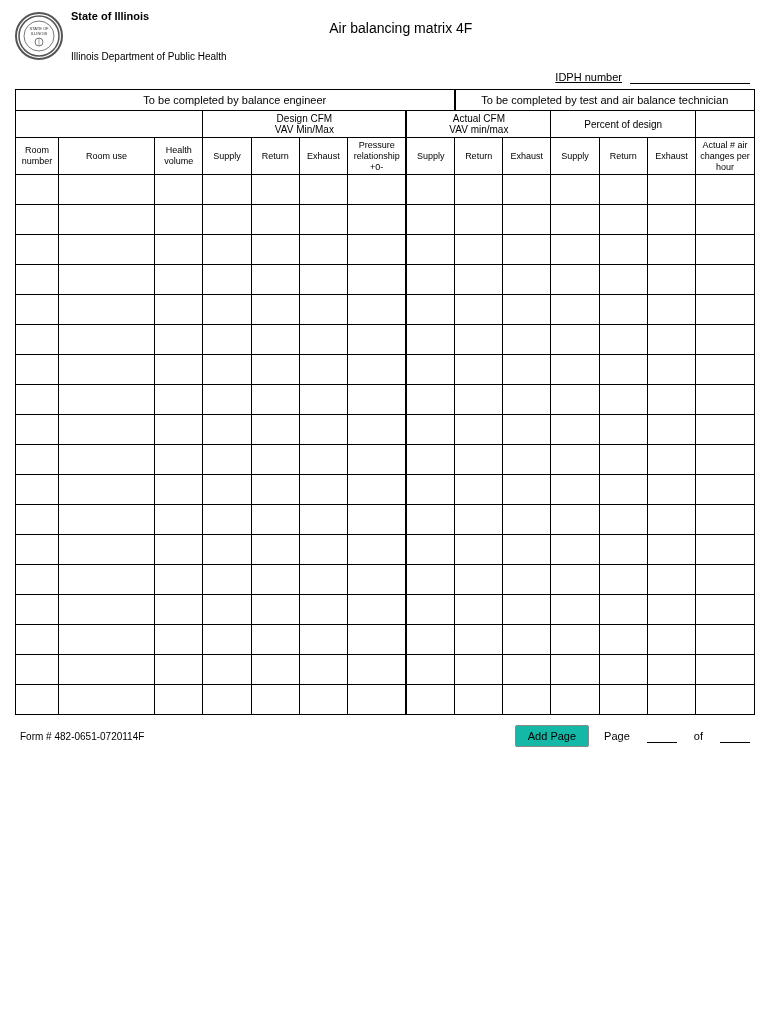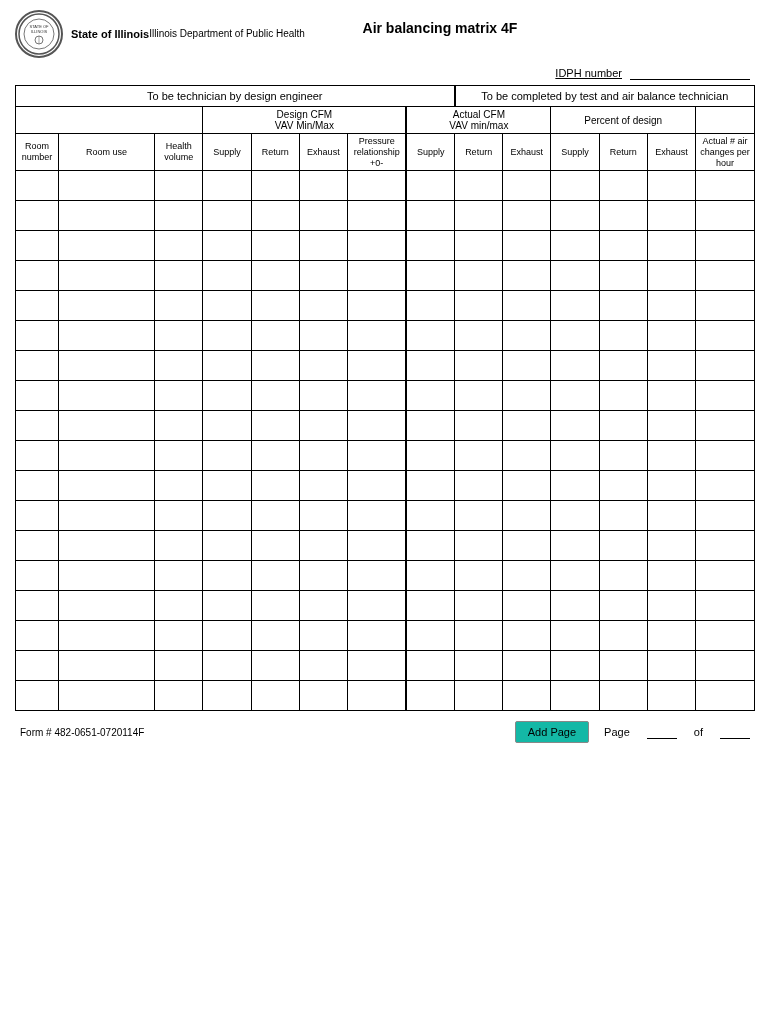--- a/index.html
+++ b/index.html
@@ -40,33 +40,35 @@
       display: flex;
       align-items: center;
       justify-content: center;
       font-size: 7px;
       text-align: center;
       color: #333;
       flex-shrink: 0;
     }
     .header-org {
       display: flex;
+      flex-direction: column;
+      gap: 29px;
     }
     .header-org .state-name {
       font-weight: bold;
       font-size: 11px;
     }
     .header-org .dept-name {
       font-size: 10px;
     }
     .header-title {
       flex: 1;
       text-align: center;
       font-size: 14px;
-      font-weight: bold;
+      font-weight: normal;
       padding-top: 10px;
     }
     .idph-row {
       display: flex;
       justify-content: flex-end;
       align-items: center;
       margin-bottom: 5px;
       padding-right: 5px;
       gap: 8px;
       text-decoration: underline;
@@ -183,21 +185,21 @@
 
   <div class="idph-row">
     <span>IDPH number</span>
     <div class="idph-line"></div>
   </div>
 
   <table class="main-table">
 
     <tbody>
         <tr class="section-header">
-      <td colspan="8" class="design-section thick-right">To be technician by  design engineer</td>
+      <td colspan="8" class="design-section thick-right">To be completed by  balance engineer</td>
       <td colspan="6">To be completed by test and air balance technician</td>
     </tr>
 
     <tr>
       <td colspan="3" style="border-right:1px solid #000;"></td>
       <td colspan="4" class="thick-right">
         <span>Design CFM</span><br>
         <span>VAV Min/Max</span>
       </td>
       <td colspan="3" style="border-right:1px solid #000;">

